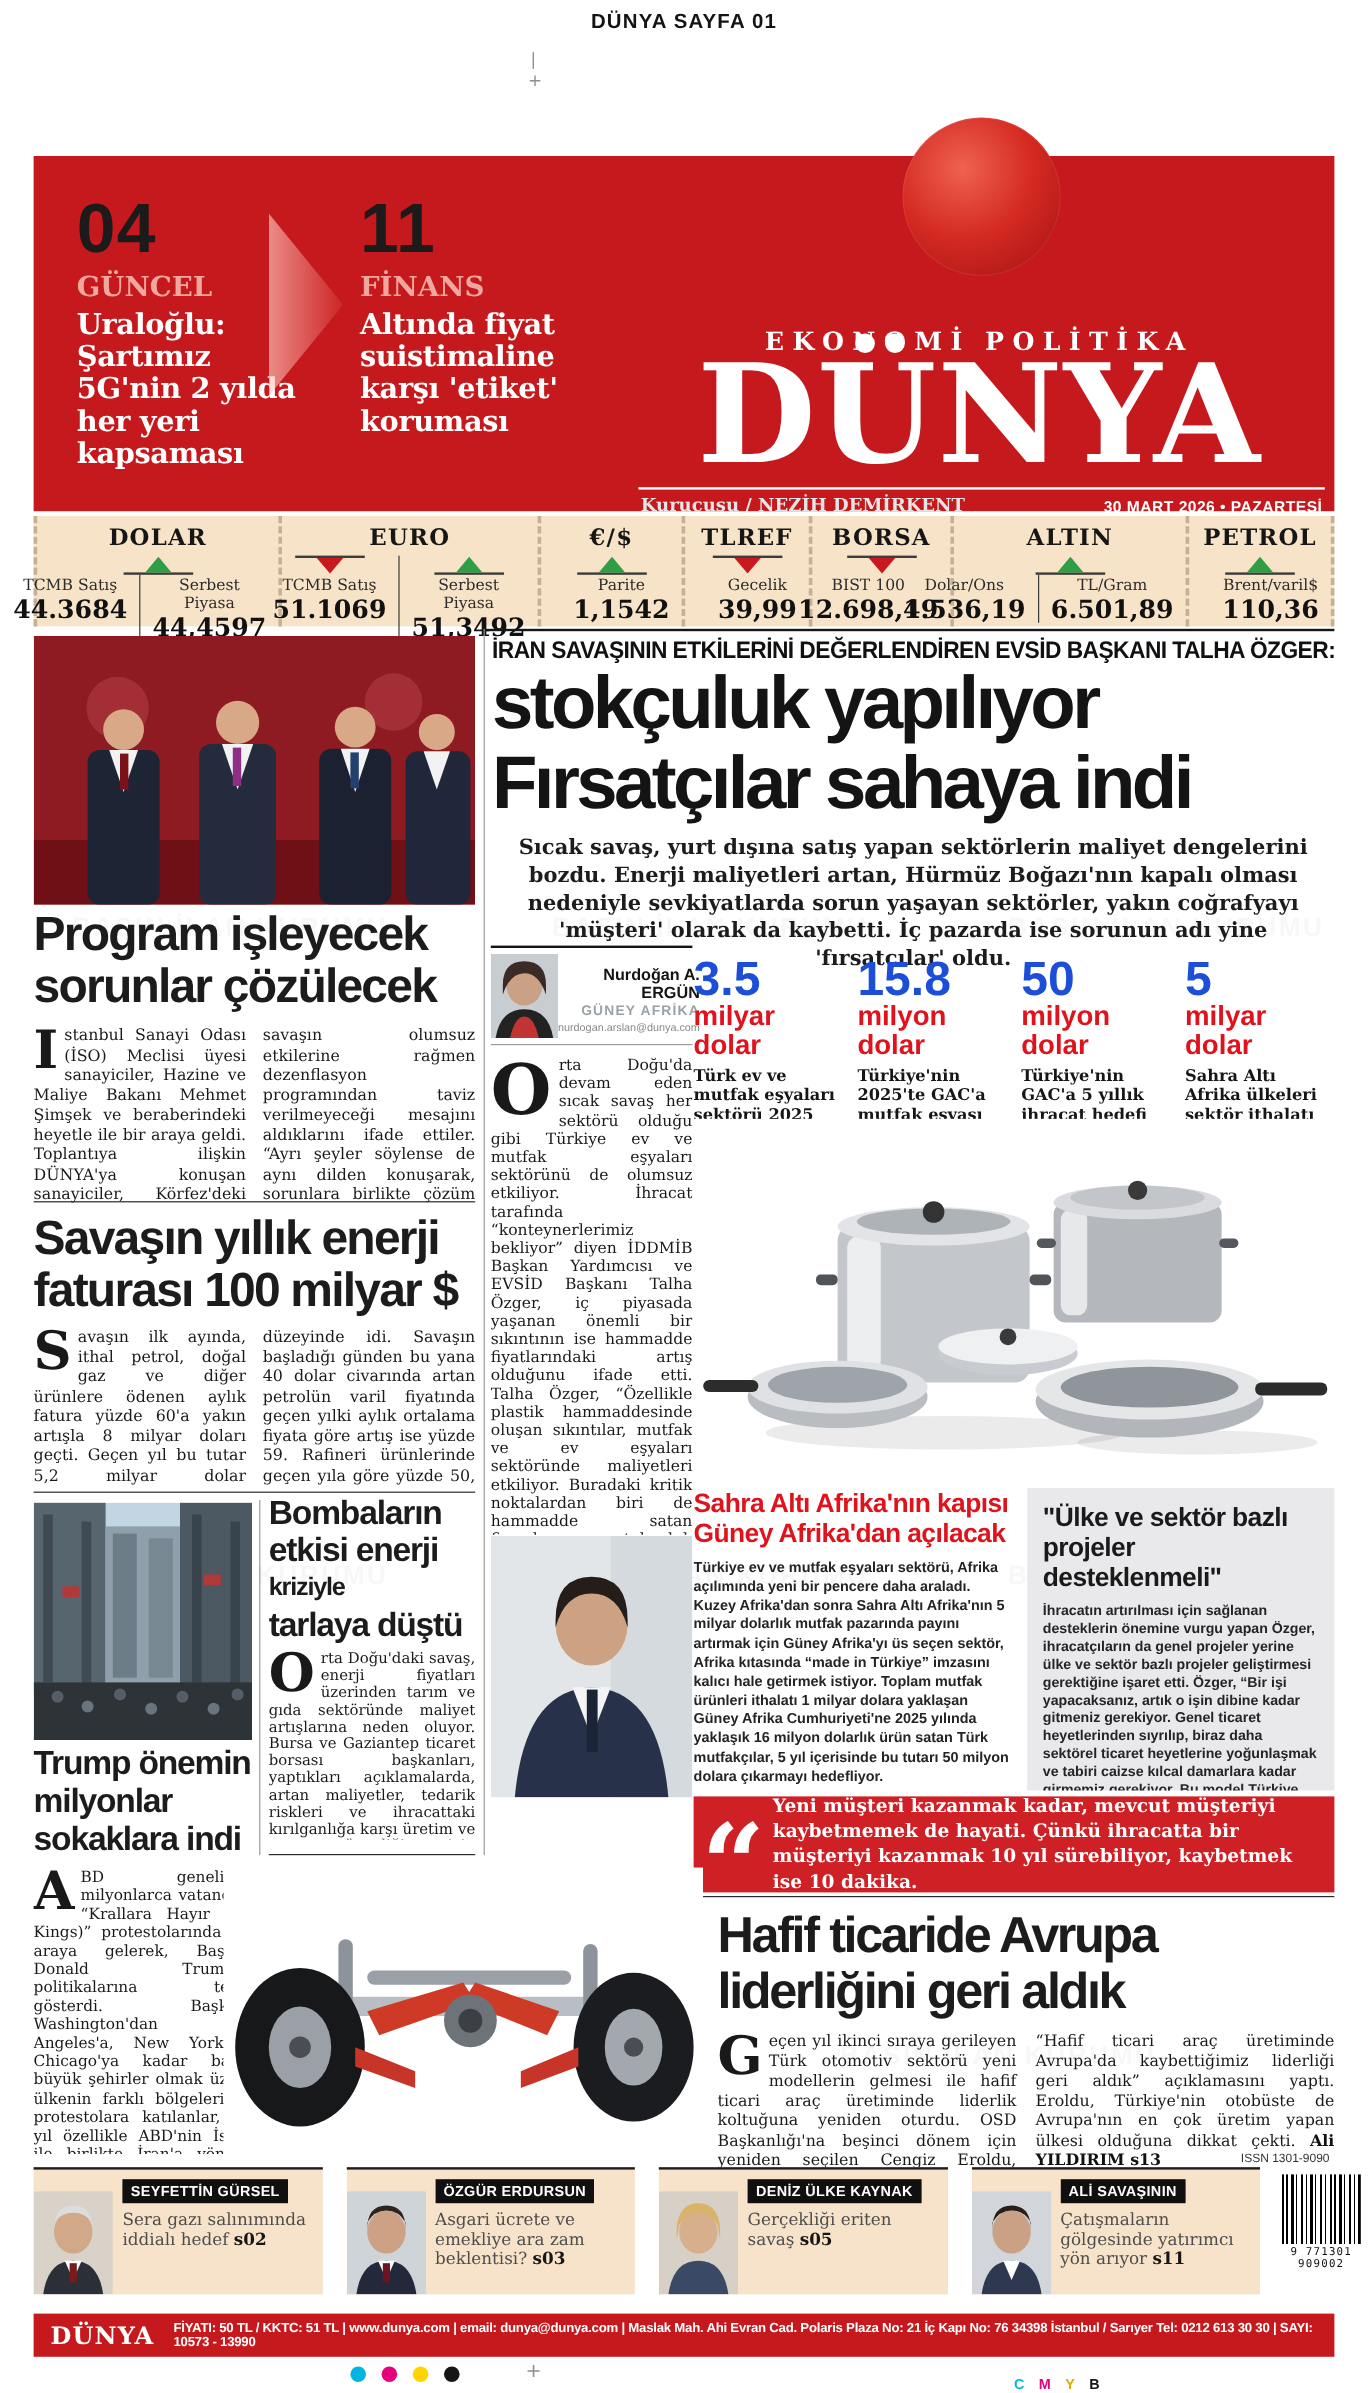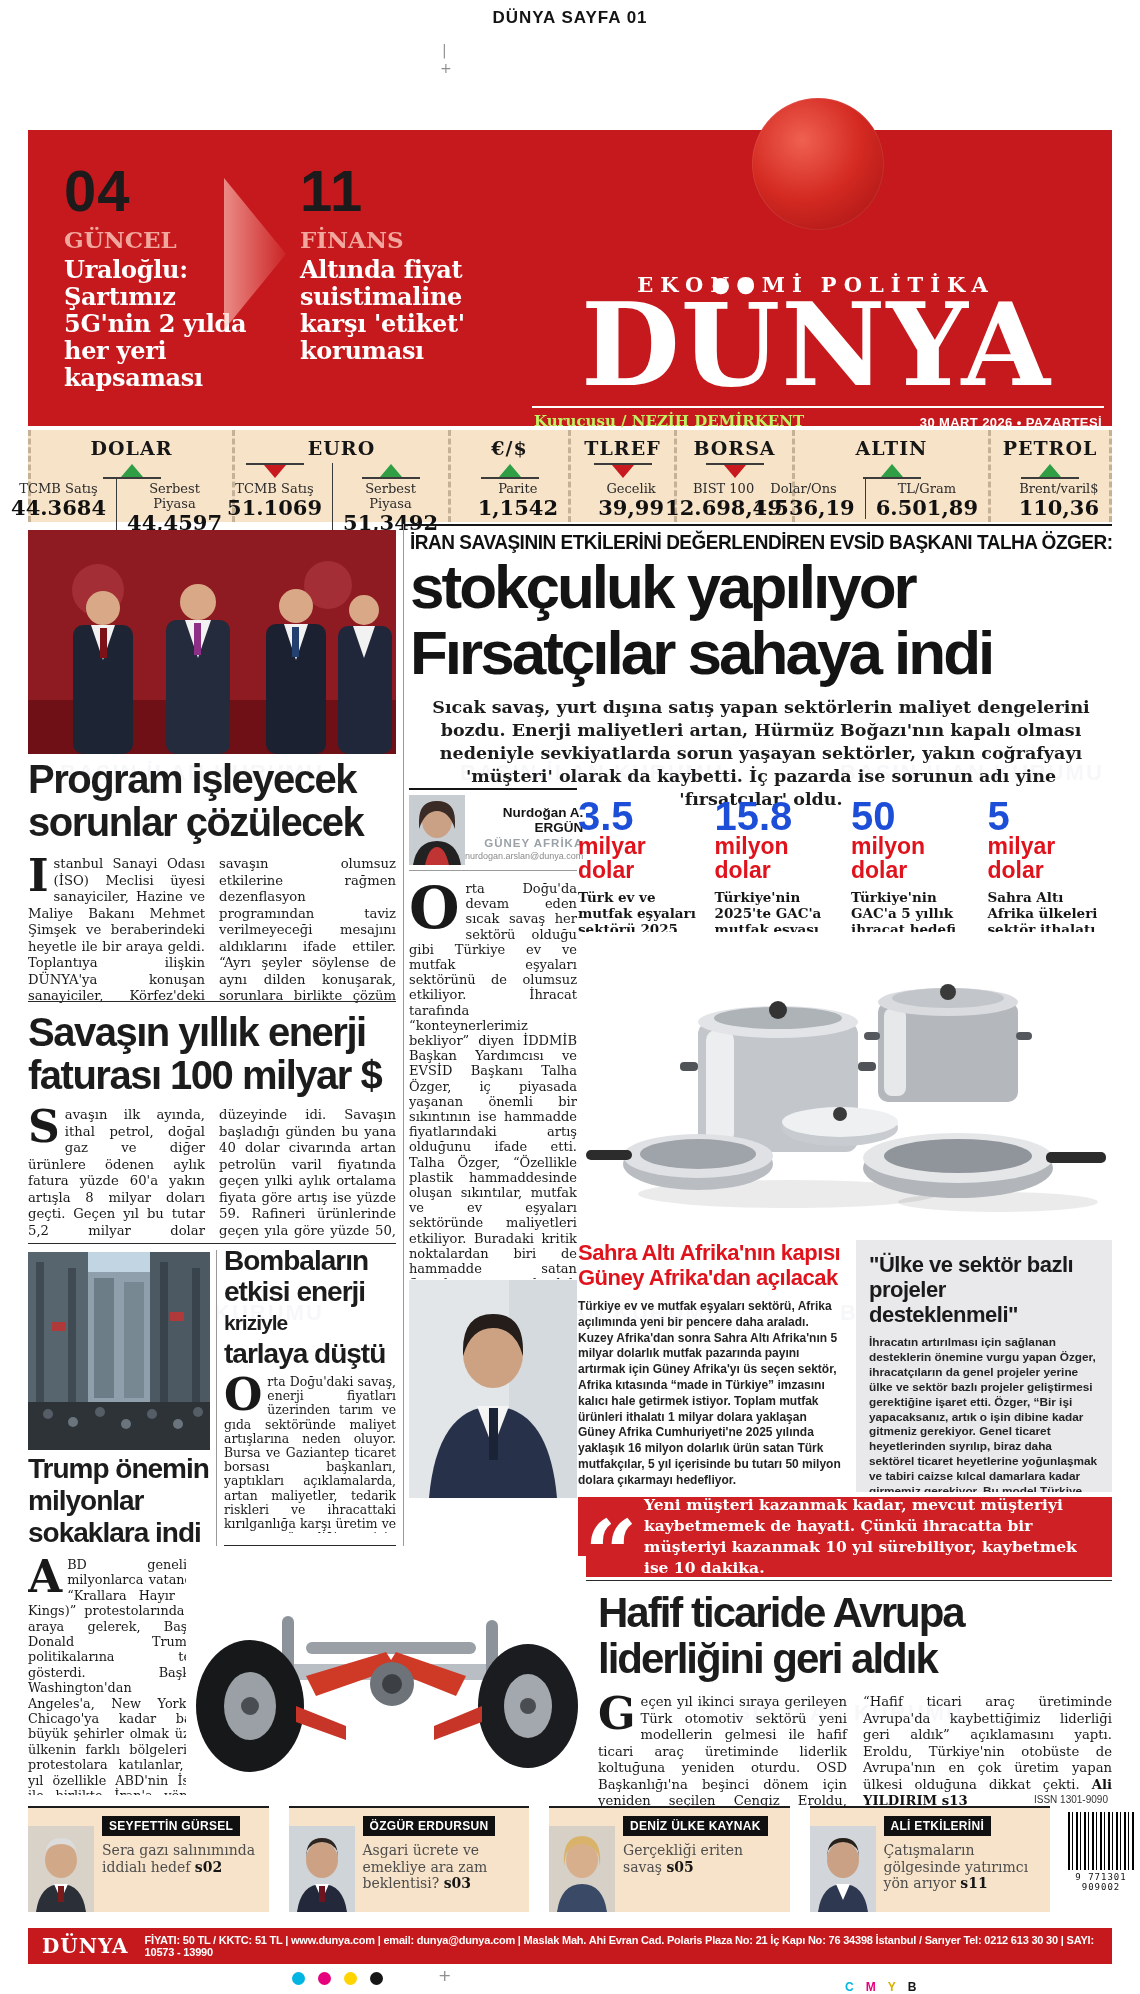--- a/index.html
+++ b/index.html
@@ -23,21 +23,21 @@
   .teaser .sect { margin-top:8px; font:bold 23px/1 "DejaVu Serif",serif; color:#f2a79e; }
   .teaser .ttl { margin-top:6px; font:bold 24px/1.12 "DejaVu Serif",serif; color:#ffffff; letter-spacing:-.3px; }
   .chevron { position:absolute; left:196px; top:48px; width:62px; height:152px;
     background:linear-gradient(90deg, rgba(255,200,190,.65), rgba(240,120,100,.12));
     clip-path:polygon(0 0, 100% 50%, 0 100%); }
   .tagline { position:absolute; left:500px; top:142px; width:576px; display:flex; justify-content:center;
     align-items:center; gap:12px; color:#fff; font:bold 21px "DejaVu Serif",serif; letter-spacing:7px; }
   .logo { position:absolute; left:500px; top:158px; width:576px; text-align:center;
     font:bold 114px/1 "DejaVu Serif",serif; color:#ffffff; letter-spacing:1px; }
   .mh-rule { position:absolute; left:504px; top:276px; width:572px; height:2px; background:#ffffff; }
-  .founder { position:absolute; left:506px; top:282px; font:bold 15px "DejaVu Serif",serif; color:#bef264; }
+  .founder { position:absolute; left:506px; top:282px; font:bold 15px "DejaVu Serif",serif; color:#e5e5e5; }
   .mh-date { position:absolute; right:10px; top:285px; font:bold 13px "Liberation Sans",sans-serif; color:#fff; letter-spacing:.4px; }
 
   
   .markets { position:absolute; left:28px; top:430px; width:1084px; height:92px; background:#f7e3c8;
     display:flex; border-left:3px dashed #c4b196; border-right:3px dashed #c4b196; }
   .mkt { border-right:3px dashed #c4b196; padding-top:7px; }
   .mkt:last-child { border-right:none; }
   .mkt-name { text-align:center; font:bold 19px "DejaVu Serif",serif; color:#161616; letter-spacing:1px; }
   .tl { width:58px; margin:4px auto 0; height:16px; display:flex; justify-content:center; align-items:flex-end; }
   .tl.up { border-bottom:2px solid #3c3c3c; }
@@ -568,21 +568,21 @@
       <div class="cphoto">
           <svg width="66" height="86" viewBox="0 0 66 86">
             <rect width="66" height="86" fill="#d2d6da"></rect>
             <ellipse cx="33" cy="34" rx="16" ry="18" fill="#caa184"></ellipse>
             <path d="M17 32 Q17 12 33 12 Q49 12 49 32 L49 26 Q43 16 33 16 Q23 16 17 26 Z" fill="#262019"></path>
             <path d="M8 86 Q12 58 33 58 Q54 58 58 86 Z" fill="#2e3850"></path>
             <polygon points="33,58 26,58 33,74 40,58" fill="#fff"></polygon>
           </svg>
         </div>
       <div class="ct">
-        <span class="cname">ALİ ETKİLERİNİ</span>
+        <span class="cname">ALİ SAVAŞININ</span>
         <div class="cteaser"><span>Çatışmaların gölgesinde yatırımcı yön arıyor</span> <span class="cref">s11</span></div>
       </div>
     </div>
   </div>
 
   <div class="issn">ISSN 1301-9090</div>
   <div class="barcode">
     <div class="bars"></div>
     <div class="bdig">9 771301 909002</div>
   </div>

